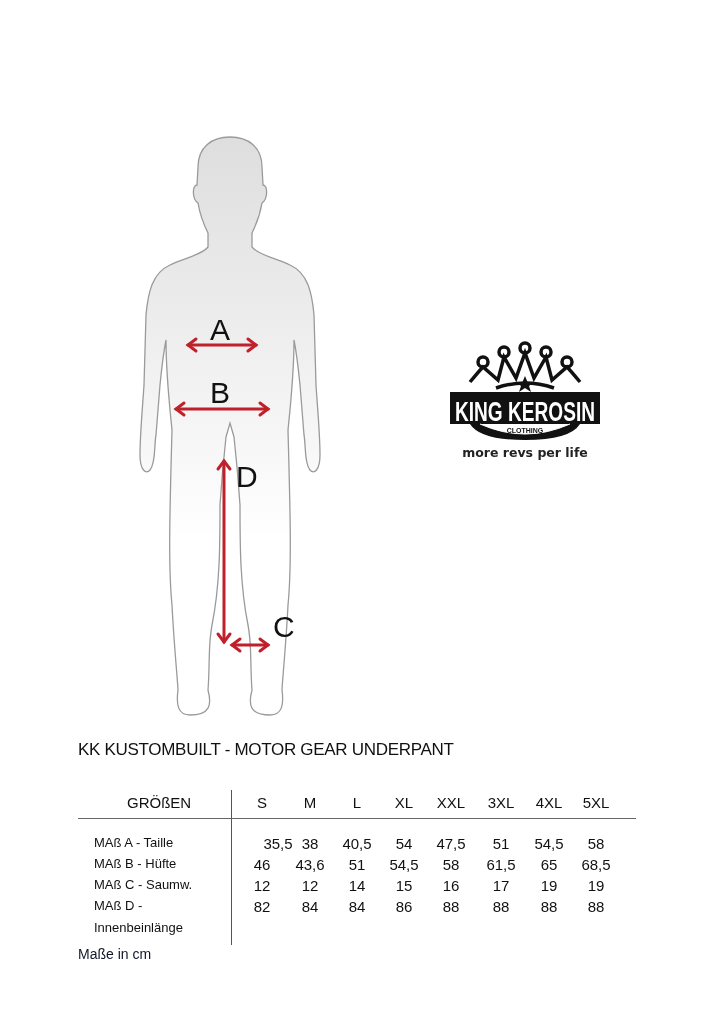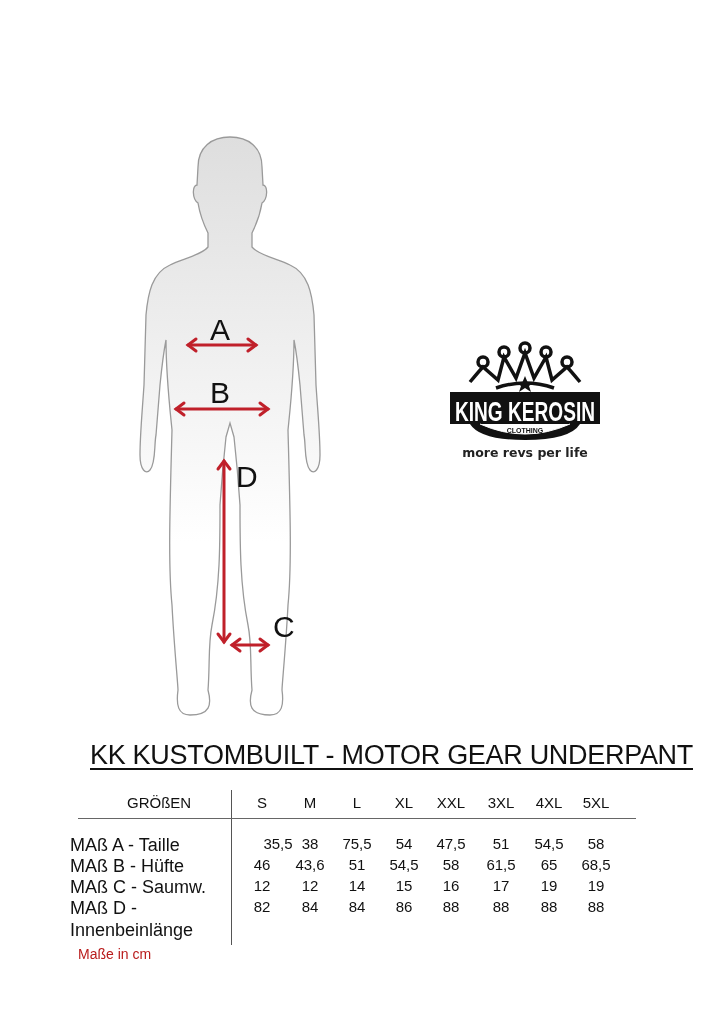--- a/index.html
+++ b/index.html
@@ -1,25 +1,25 @@
 <!DOCTYPE html>
 <html><head>
 <meta charset="utf-8">
 <style>
   html,body{margin:0;padding:0;background:#fff;}
   body{width:724px;height:1024px;position:relative;overflow:hidden;font-family:"Liberation Sans","DejaVu Sans",sans-serif;color:#111;}
   .figure{position:absolute;left:130px;top:125px;width:200px;height:600px;}
   .logo{position:absolute;left:440px;top:340px;width:170px;height:130px;}
-  .title{position:absolute;left:78px;top:740px;font-size:27px;text-decoration:underline;text-decoration-thickness:2px;text-underline-offset:4px;letter-spacing:-0.3px;white-space:nowrap;margin-left:12px;}
+  .title{position:absolute;left:78px;top:740px;font-size:17px;text-decoration-thickness:2px;text-underline-offset:4px;letter-spacing:-0.3px;white-space:nowrap;}
   .vline{position:absolute;left:231px;top:790px;width:1px;height:155px;background:#555;}
   .hline{position:absolute;left:78px;top:818px;width:558px;height:1px;background:#666;}
   .hdr{position:absolute;top:794px;font-size:15px;}
-  .row-label{position:absolute;left:70px;font-size:18px;white-space:nowrap;}
+  .row-label{position:absolute;left:94px;font-size:13px;white-space:nowrap;}
   .cell{position:absolute;font-size:15px;width:46px;text-align:center;}
-  .note{position:absolute;left:78px;top:946px;font-size:14px;color:#b91c1c;}
+  .note{position:absolute;left:78px;top:946px;font-size:14px;color:#0f172a;}
 </style>
 </head>
 <body>
 
 <svg class="figure" viewBox="0 0 200 600" width="200" height="600">
   <defs>
     <linearGradient id="bg" x1="0" y1="0" x2="0" y2="1">
       <stop offset="0" stop-color="#dedede"></stop>
       <stop offset="0.45" stop-color="#f3f3f3"></stop>
       <stop offset="0.7" stop-color="#ffffff"></stop>
@@ -82,21 +82,21 @@
   <div class="cell hdr" style="left:334px">L</div>
   <div class="cell hdr" style="left:381px">XL</div>
   <div class="cell hdr" style="left:428px">XXL</div>
   <div class="cell hdr" style="left:478px">3XL</div>
   <div class="cell hdr" style="left:526px">4XL</div>
   <div class="cell hdr" style="left:573px">5XL</div>
 
   <div class="row-label" style="top:835px">MAß A - Taille</div>
   <div class="cell" style="left:255px;top:835px">35,5</div>
   <div class="cell" style="left:287px;top:835px">38</div>
-  <div class="cell" style="left:334px;top:835px">75,5</div>
+  <div class="cell" style="left:334px;top:835px">40,5</div>
   <div class="cell" style="left:381px;top:835px">54</div>
   <div class="cell" style="left:428px;top:835px">47,5</div>
   <div class="cell" style="left:478px;top:835px">51</div>
   <div class="cell" style="left:526px;top:835px">54,5</div>
   <div class="cell" style="left:573px;top:835px">58</div>
 
   <div class="row-label" style="top:856px">MAß B - Hüfte</div>
   <div class="cell" style="left:239px;top:856px">46</div>
   <div class="cell" style="left:287px;top:856px">43,6</div>
   <div class="cell" style="left:334px;top:856px">51</div>

